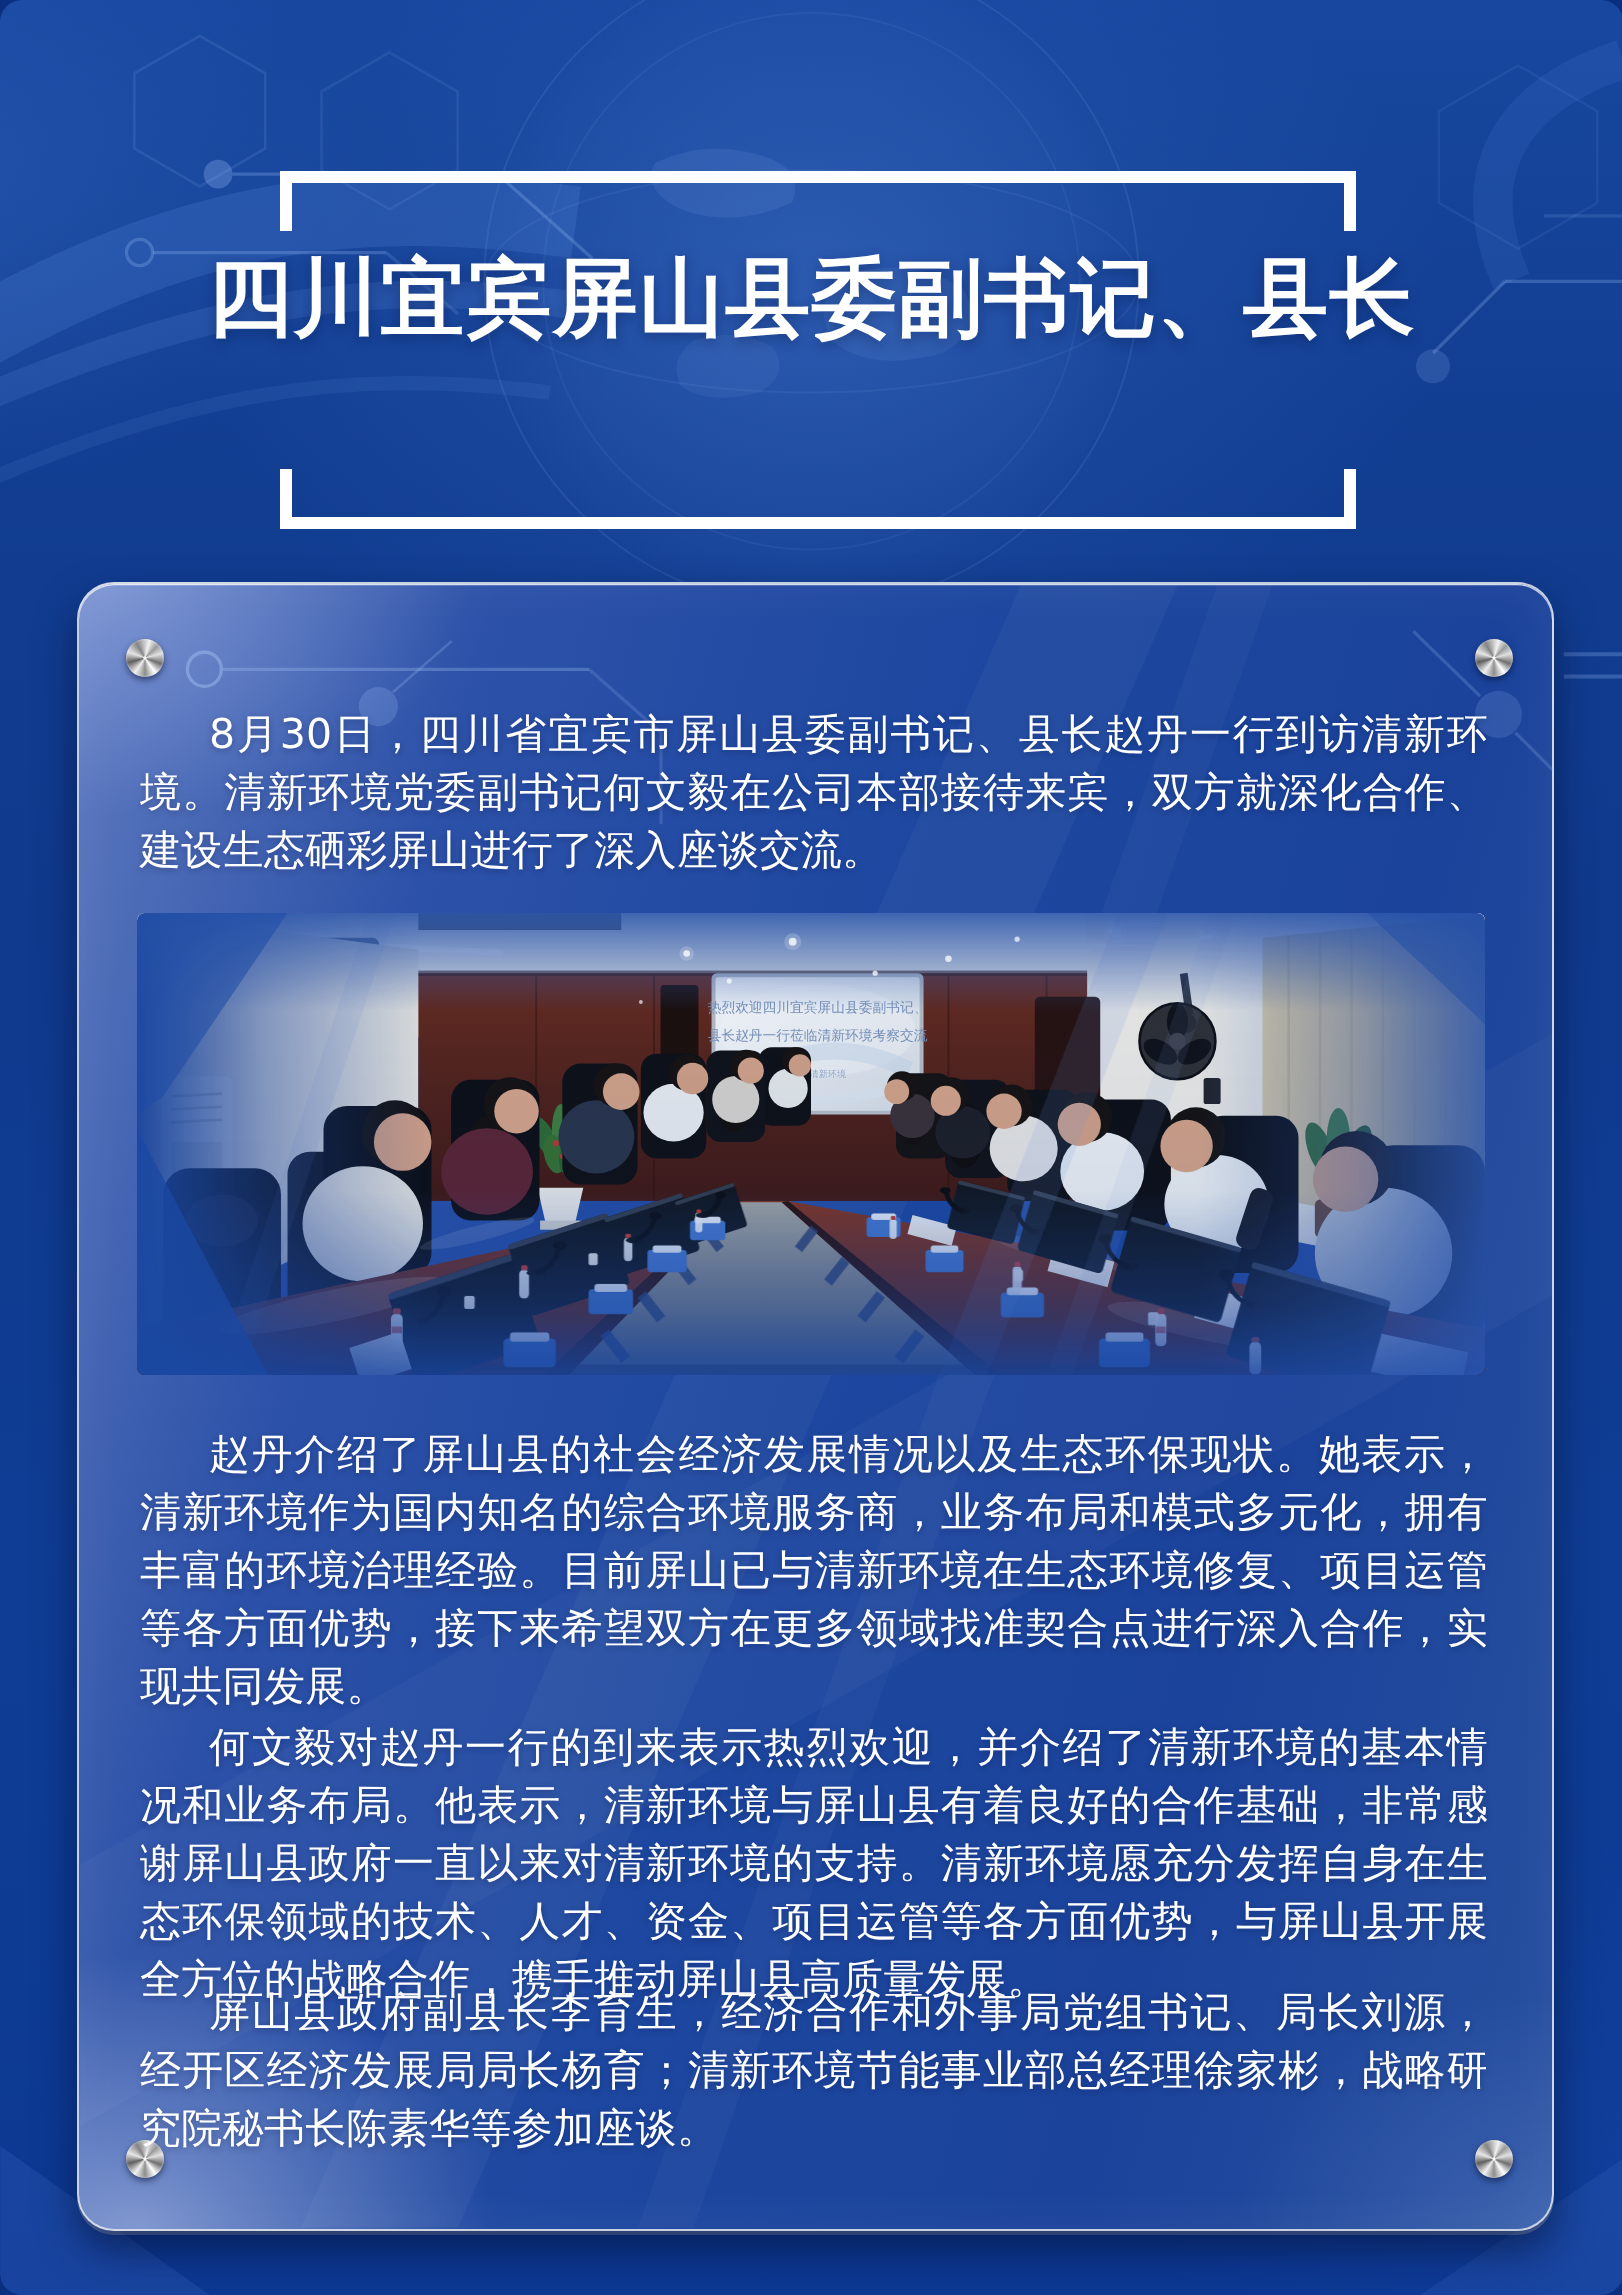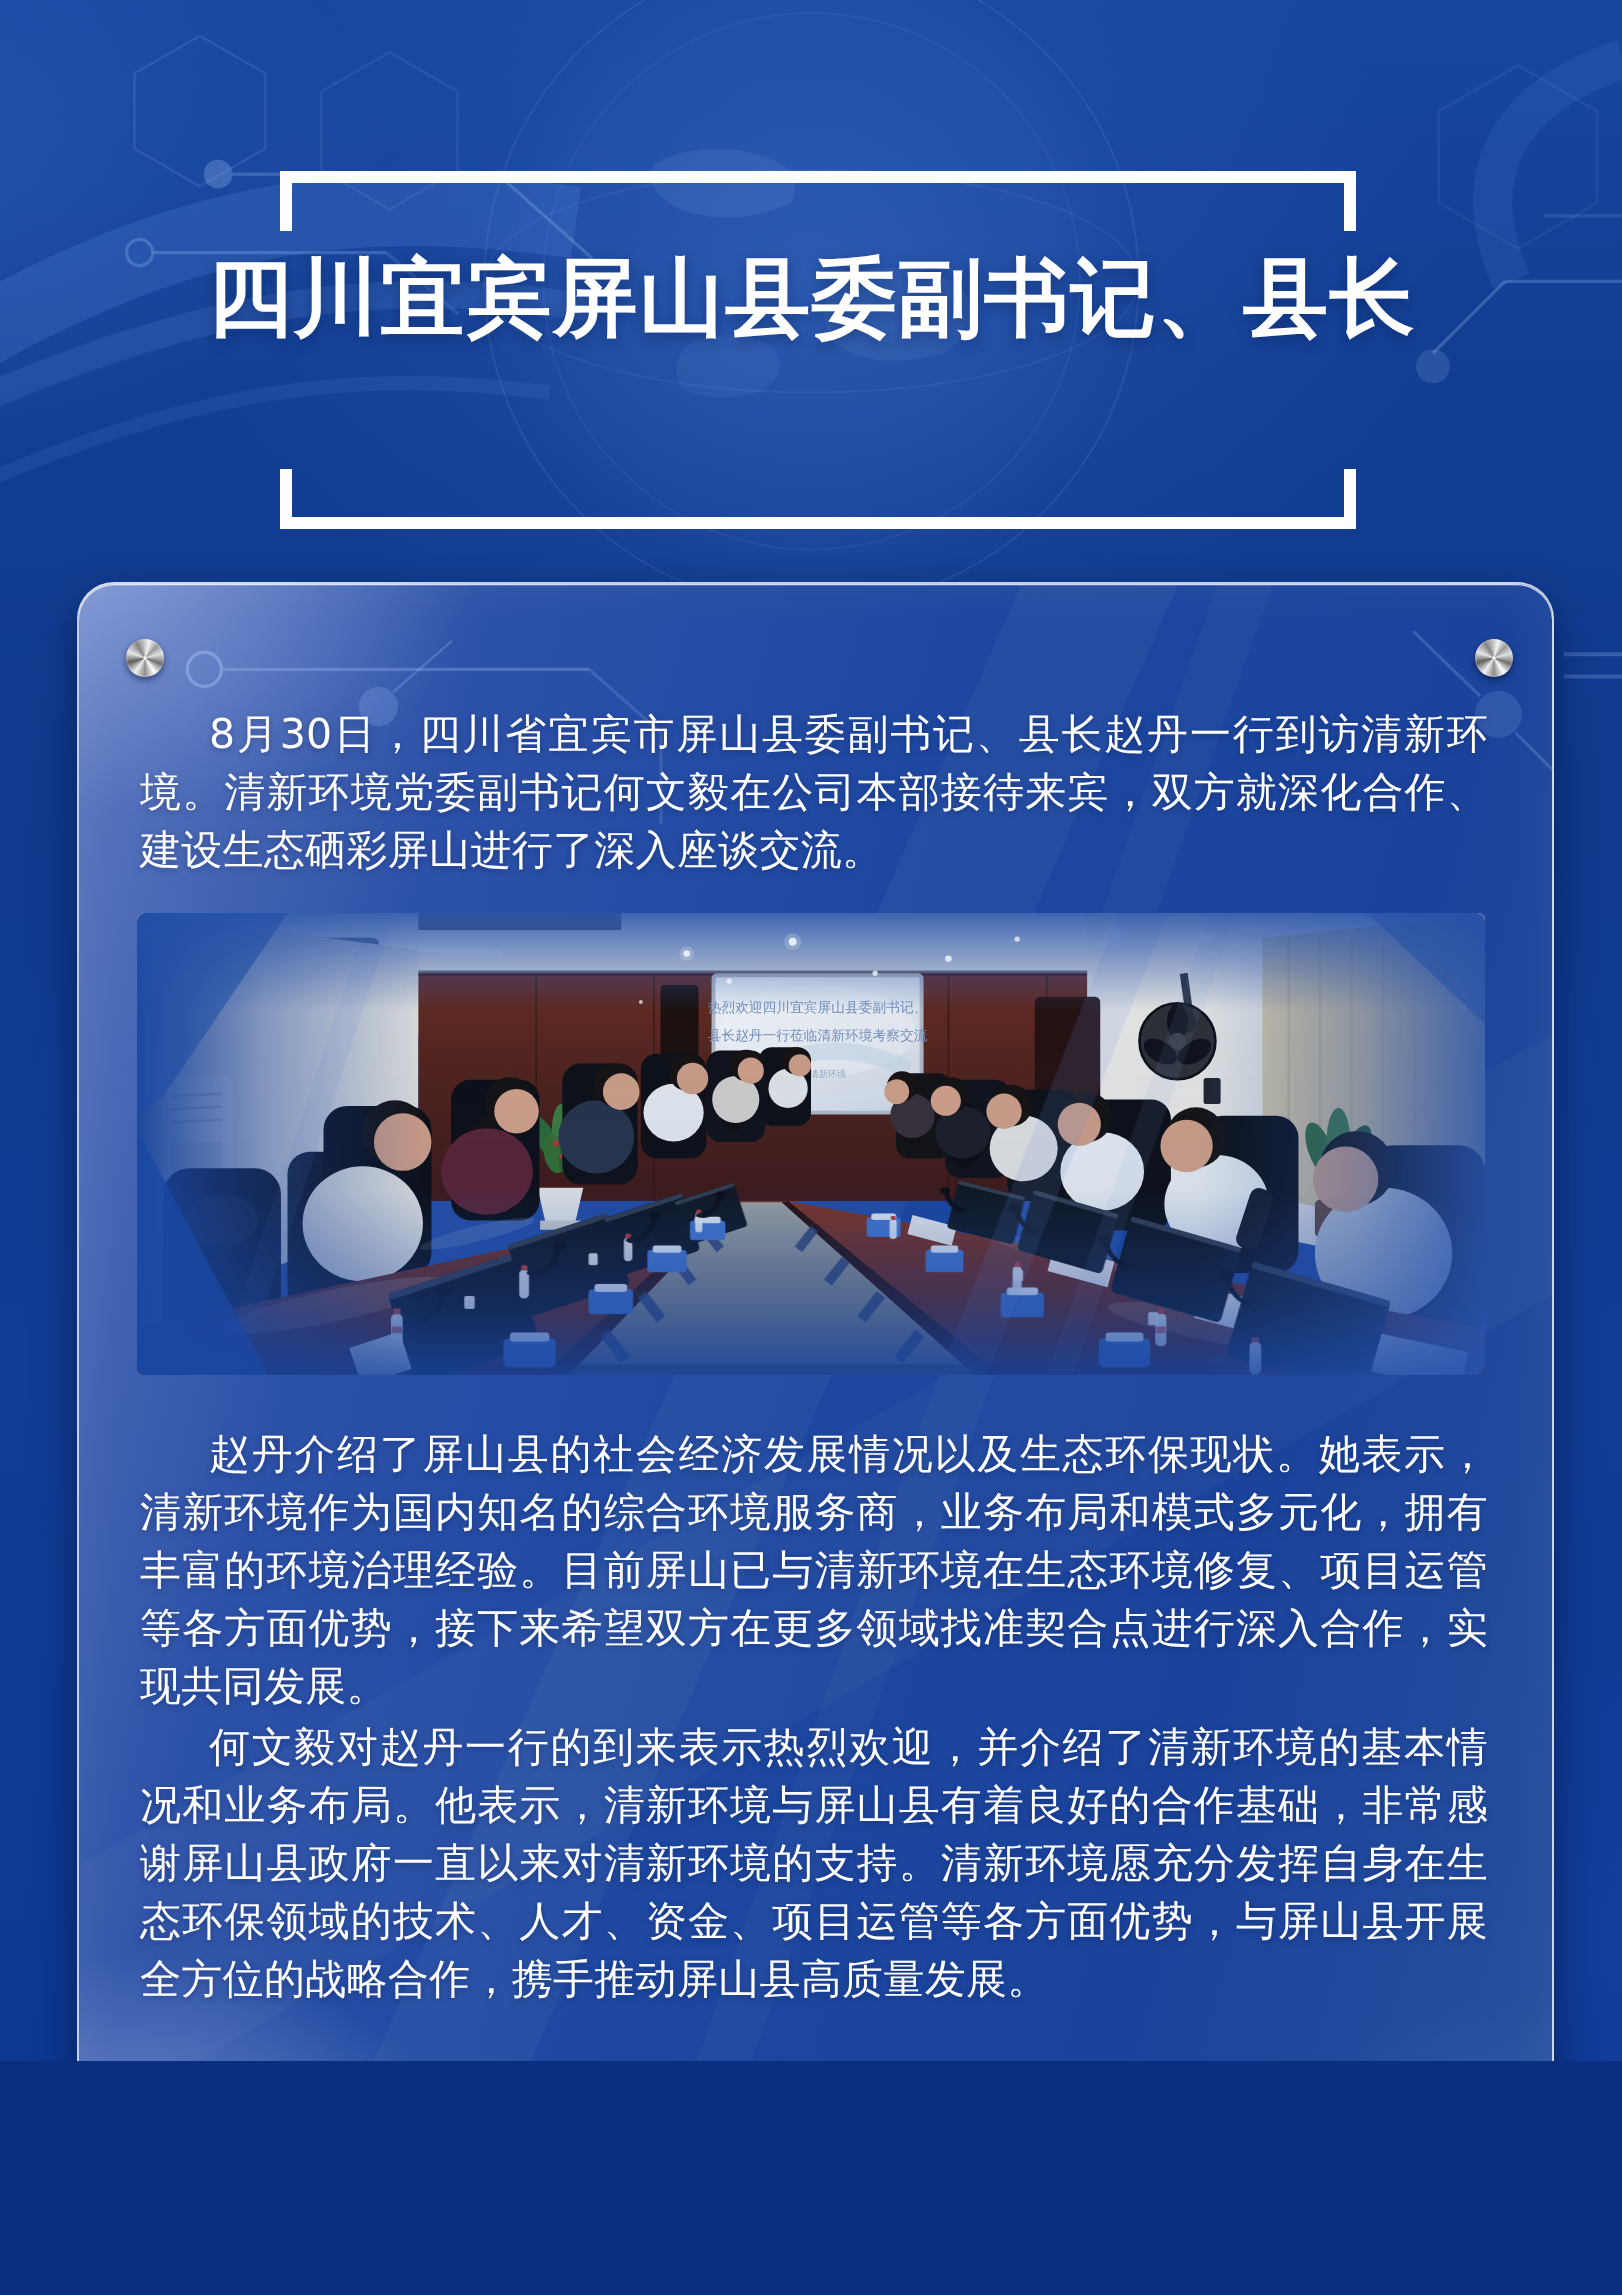--- a/index.html
+++ b/index.html
@@ -1,23 +1,24 @@
 <!DOCTYPE html>
 <html style="font-size:10.5px"><head>
 <meta charset="utf-8">
 <style>
   html,body{margin:0;padding:0;background:#0a2f80;}
   .poster{
-    position:relative;width:1623px;height:2061px;overflow:hidden;
+    position:relative;width:1623px;height:2295px;overflow:hidden;
     font-family:"DejaVu Sans","Liberation Sans",sans-serif;
     background:
       radial-gradient(982px 654px at 50% 13%, rgba(64,114,205,0.30), rgba(64,114,205,0) 65%),
       radial-gradient(785px 523px at -5% 8%, rgba(58,108,200,0.35), rgba(58,108,200,0) 60%),
       radial-gradient(916px 589px at 105% 95%, rgba(30,80,180,0.25), rgba(30,80,180,0) 60%),
       linear-gradient(180deg,#17479f 0%, #123e92 18%, #0f3a8d 40%, #0f3d95 68%, #0c3892 100%);
+    border-radius: 22px;
   }
   svg.layer{position:absolute;left:0;top:0;width:1623px;height:2295px;pointer-events:none;}
 
   
   .tf{position:absolute;background:#ffffff;}
   .tf-top{left:280px;top:171px;width:1076px;height:11.8px;}
   .tf-bottom{left:280px;top:517px;width:1076px;height:11.8px;}
   .tf-stub-tl{left:280px;top:171px;width:11.8px;height:60px;}
   .tf-stub-tr{left:1344px;top:171px;width:11.8px;height:60px;}
   .tf-stub-bl{left:280px;top:469px;width:11.8px;height:60px;}
@@ -623,15 +624,16 @@
             <circle cx="1240" cy="70" r="5" opacity="0.8"></circle>
           <circle cx="1345" cy="40" r="4" opacity="0.75"></circle>
         </g>
         <rect x="0" y="0" width="2060" height="706" fill="#1a4aa0" opacity="0.05"></rect>
       </g>
     </svg>
   </figure>
 
   <p class="para p2">赵丹介绍了屏山县的社会经济发展情况以及生态环保现状。她表示，清新环境作为国内知名的综合环境服务商，业务布局和模式多元化，拥有丰富的环境治理经验。目前屏山已与清新环境在生态环境修复、项目运管等各方面优势，接下来希望双方在更多领域找准契合点进行深入合作，实现共同发展。</p>
   <p class="para p3">何文毅对赵丹一行的到来表示热烈欢迎，并介绍了清新环境的基本情况和业务布局。他表示，清新环境与屏山县有着良好的合作基础，非常感谢屏山县政府一直以来对清新环境的支持。清新环境愿充分发挥自身在生态环保领域的技术、人才、资金、项目运管等各方面优势，与屏山县开展全方位的战略合作，携手推动屏山县高质量发展。</p>
+  <p class="para p4">屏山县政府副县长李育生，经济合作和外事局党组书记、局长刘源，经开区经济发展局局长杨育；清新环境节能事业部总经理徐家彬，战略研究院秘书长陈素华等参加座谈。</p>
 
 </div>
 
 
 </body></html>

